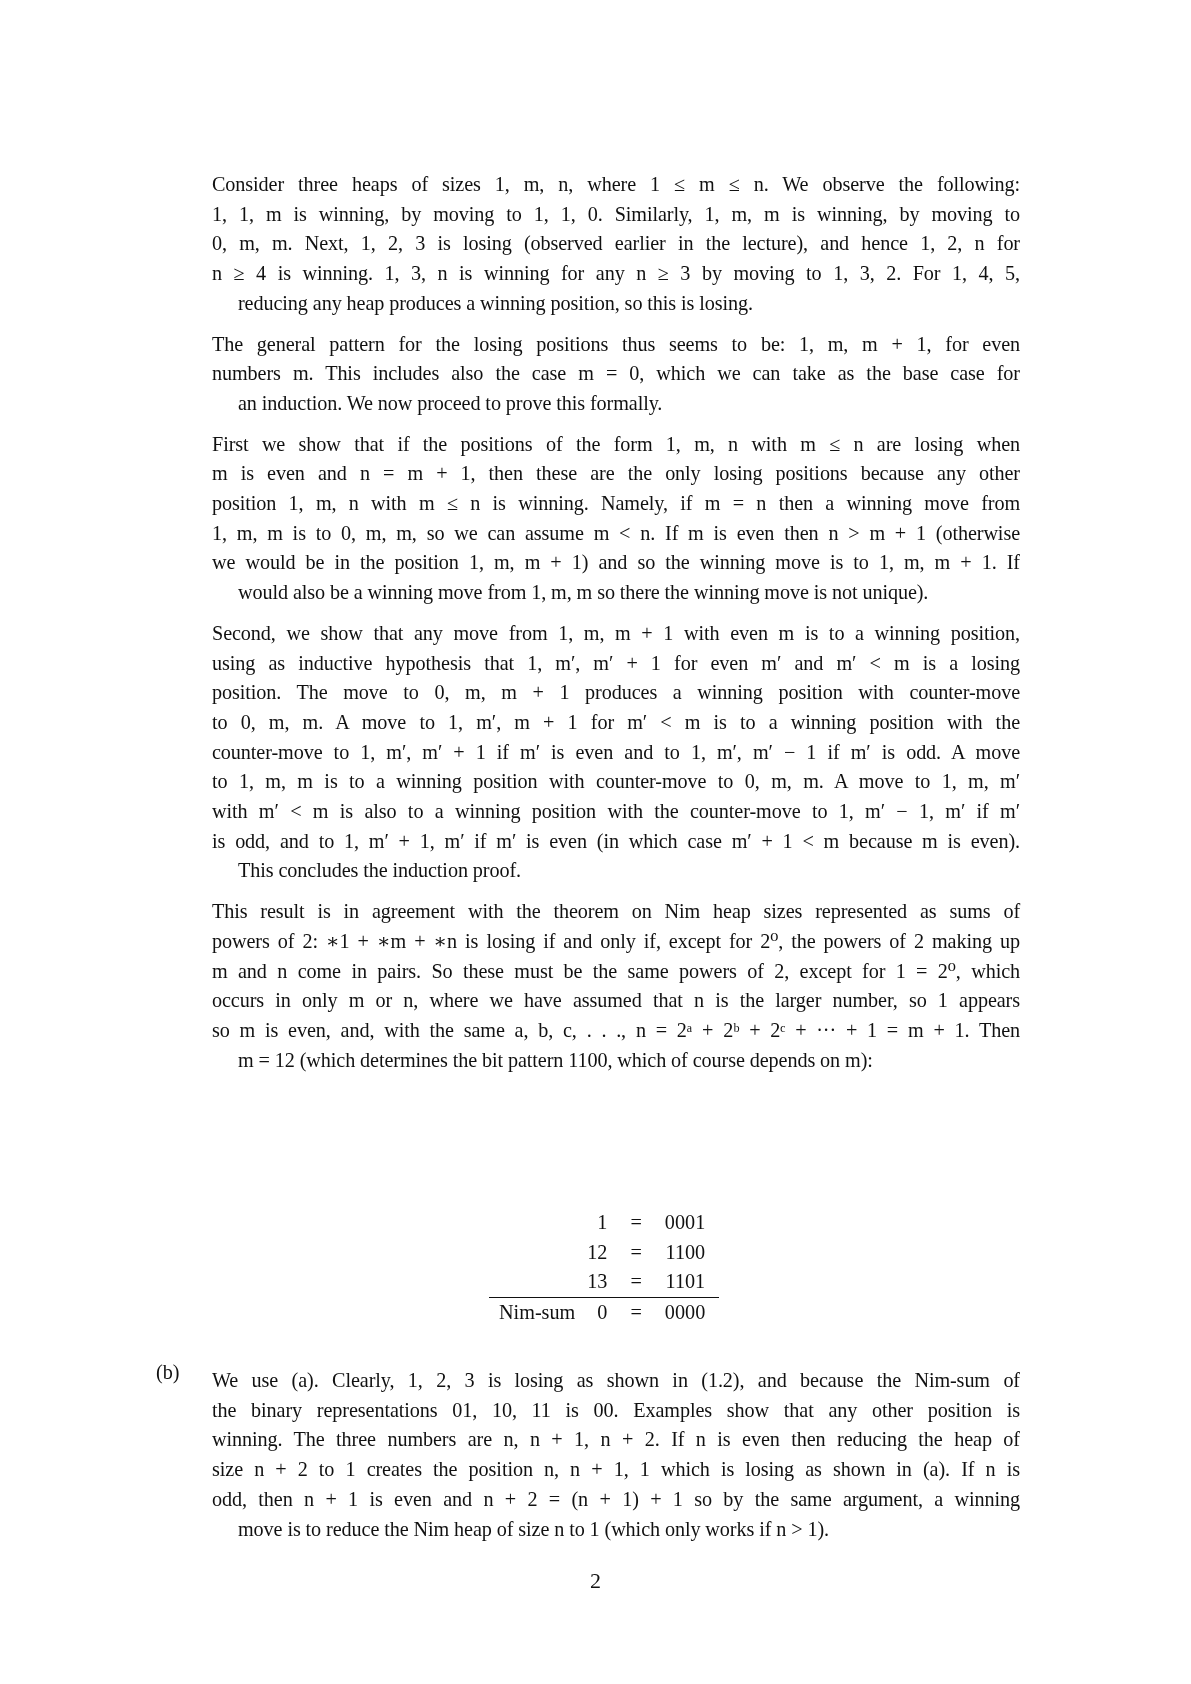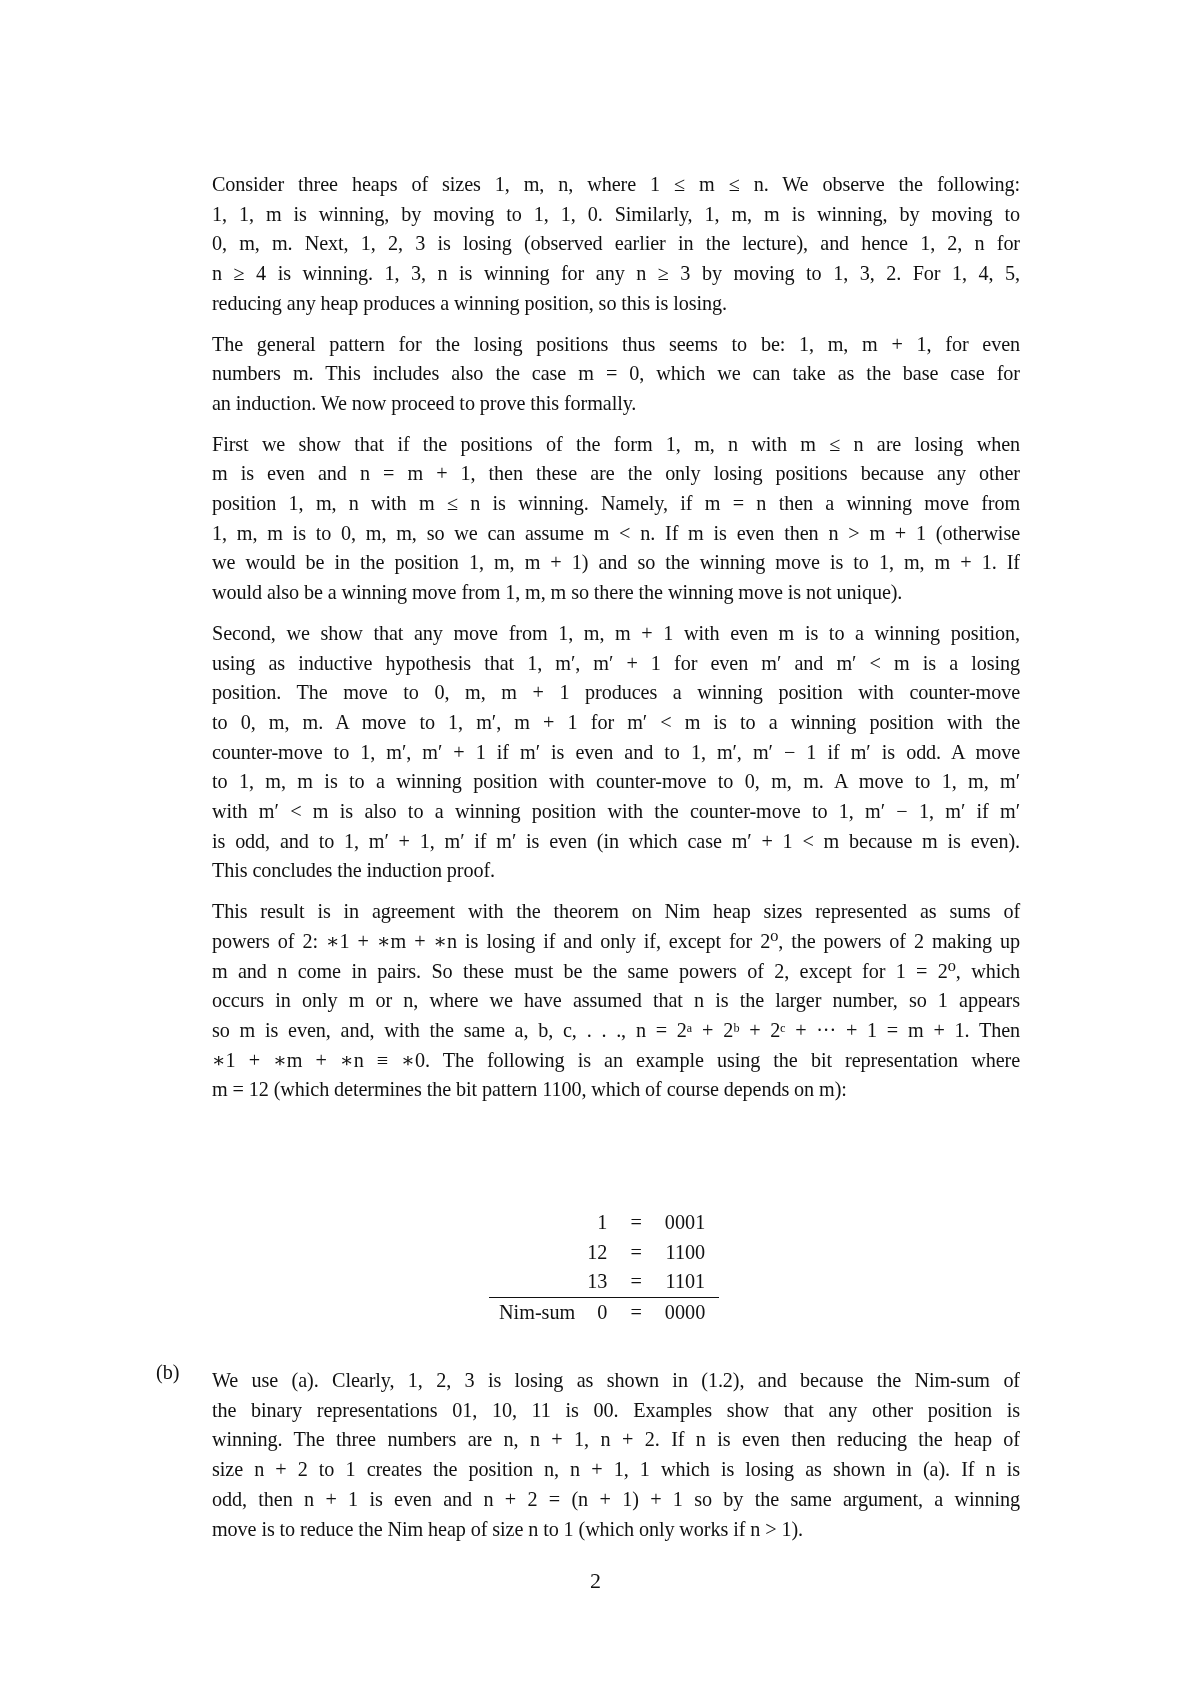--- a/index.html
+++ b/index.html
@@ -2,21 +2,21 @@
 <html><head>
 <meta charset="utf-8">
 <style>
   html, body { margin: 0; padding: 0; background: #ffffff; }
   body { width: 1191px; height: 1684px; position: relative; overflow: hidden;
          font-family: "DejaVu Serif", "Liberation Serif", serif; color: #111; }
   .page { position: absolute; left: 212px; top: 170px; width: 808px; }
   .para { font-size: 20.2px; line-height: 29.7px; text-align: justify; margin: 0 0 11px 0;
           font-family: "Liberation Serif", "DejaVu Serif", serif; letter-spacing: -0.1px; }
   .line { display: block; text-align: justify; text-align-last: justify; white-space: nowrap; }
-  .line.last { text-align-last: left; }
+  .line.last { text-align-last: left; margin-left: 26px; }
   .bit-table { position: absolute; left: 489px; top: 1208px; border-collapse: collapse;
                font-family: "Liberation Serif", "DejaVu Serif", serif; font-size: 20.2px; }
   .bit-table td { padding: 0 9px; height: 29.7px; line-height: 29.7px; }
   .bit-table td.lbl { text-align: center; padding-left: 10px; padding-right: 12px; }
   .bit-table td.num { text-align: right; padding-left: 0; }
   .bit-table td.eq { text-align: center; padding: 0 14px; }
   .bit-table td.bits { text-align: right; padding-right: 14px; }
   .bit-table tr.sum td { border-top: 1.3px solid #111; }
   .part-b { position: absolute; left: 156px; top: 1358px; width: 866px; }
   .part-b .label { position: absolute; left: 0; top: 0; font-family: "Liberation Serif", "DejaVu Serif", serif;
@@ -59,21 +59,20 @@
     <span class="line">with m′ &lt; m is also to a winning position with the counter-move to 1, m′ − 1, m′ if m′</span>
     <span class="line">is odd, and to 1, m′ + 1, m′ if m′ is even (in which case m′ + 1 &lt; m because m is even).</span>
     <span class="line last">This concludes the induction proof.</span>
   </p>
   <p class="para">
     <span class="line">This result is in agreement with the theorem on Nim heap sizes represented as sums of</span>
     <span class="line">powers of 2: ∗1 + ∗m + ∗n is losing if and only if, except for 2⁰, the powers of 2 making up</span>
     <span class="line">m and n come in pairs. So these must be the same powers of 2, except for 1 = 2⁰, which</span>
     <span class="line">occurs in only m or n, where we have assumed that n is the larger number, so 1 appears</span>
     <span class="line">so m is even, and, with the same a, b, c, . . ., n = 2ᵃ + 2ᵇ + 2ᶜ + ··· + 1 = m + 1. Then</span>
-    <span class="line">∗1 + ∗m + ∗n ≡ ∗0. The following is an example using the bit representation where</span>
     <span class="line last">m = 12 (which determines the bit pattern 1100, which of course depends on m):</span>
   </p>
 </div>
 
 <table class="bit-table">
   <tbody>
       <tr>
     <td class="lbl"></td>
     <td class="num">1</td>
     <td class="eq">=</td>

